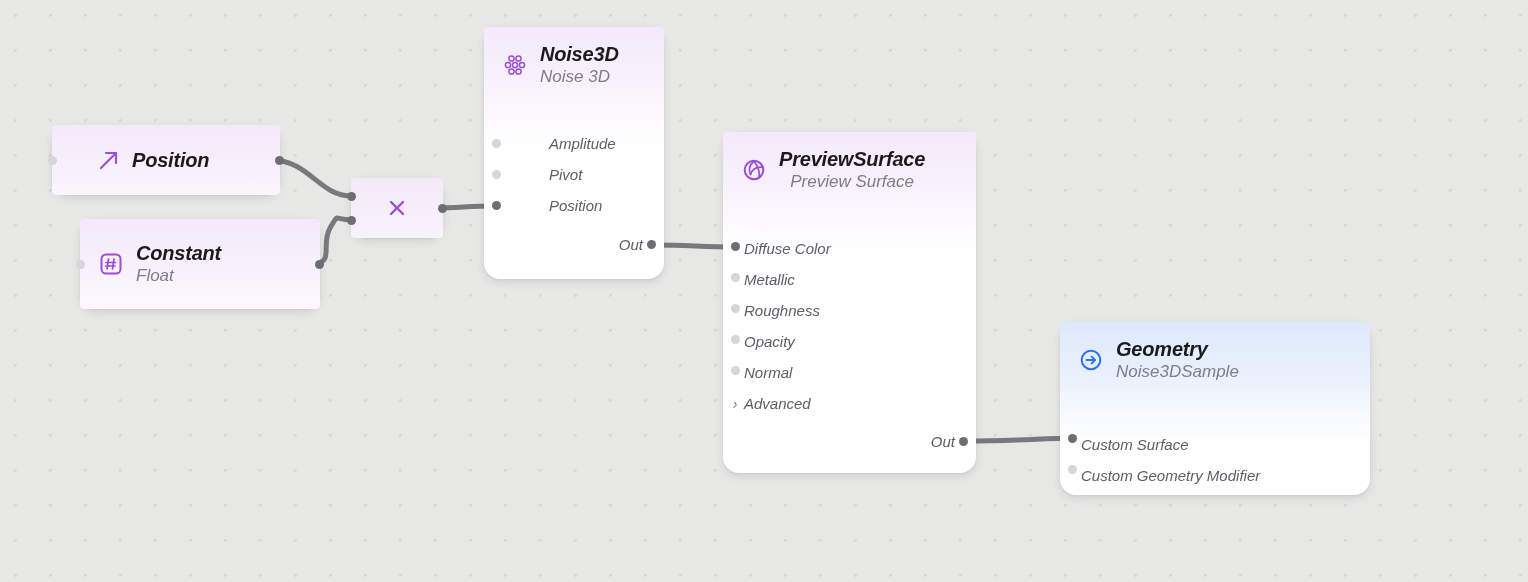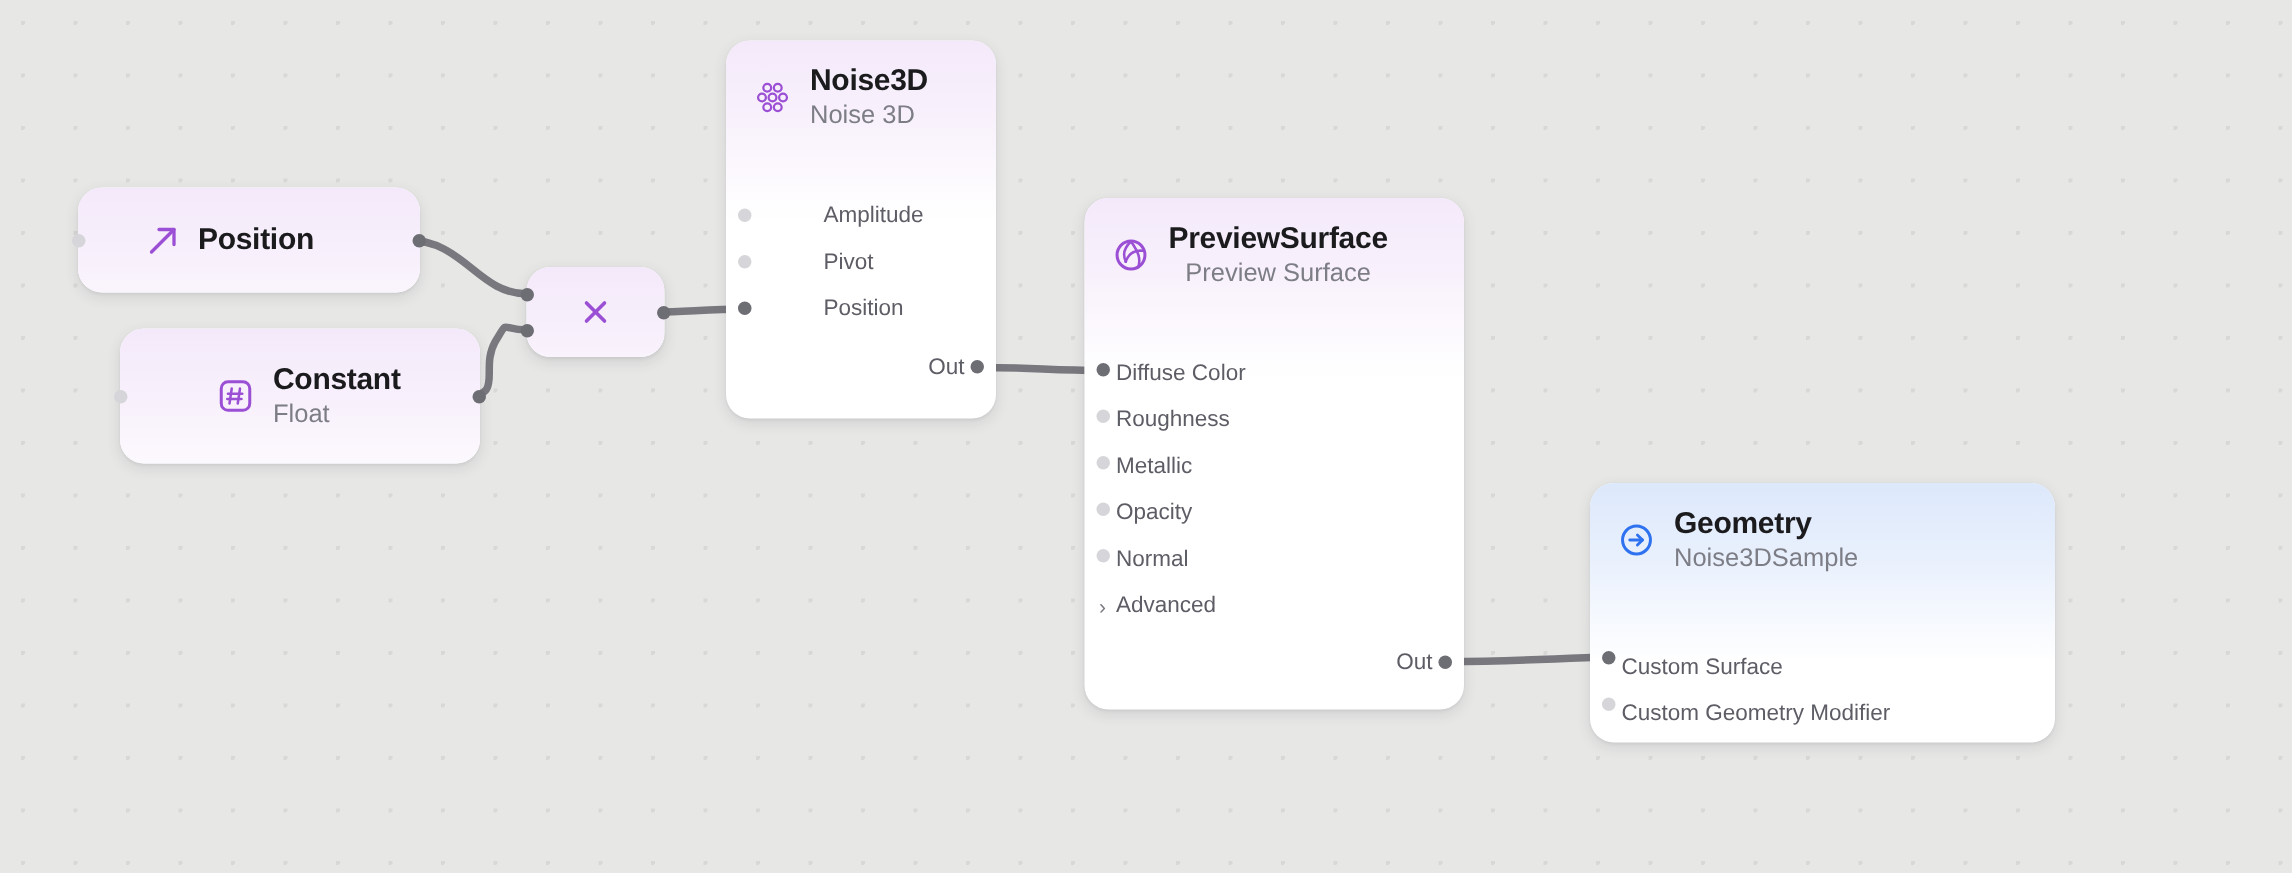--- a/index.html
+++ b/index.html
@@ -20,22 +20,23 @@
 
   .node {
     position: absolute;
     border-radius: 16px;
     background: #ffffff;
     box-shadow: 0 3px 9px rgba(60,60,70,.13), 0 1px 2px rgba(60,60,70,.07);
     overflow: visible;
   }
   .node-surface {
     position: absolute; inset: 0;
-    border-radius: 16px;
+    border-radius: 4px;
     overflow: hidden;
+    font-style: italic;
   }
   .node-surface::before {
     content: ""; position: absolute; left: 0; right: 0; top: 0; height: 120px;
     background: linear-gradient(to bottom, #f4e9fa 0%, #f8f1fc 42%, #ffffff 100%);
   }
   .node.blue .node-surface::before {
     background: linear-gradient(to bottom, #dce8fb 0%, #eaf1fd 45%, #ffffff 100%);
   }
   .node-inner { position: relative; width: 100%; height: 100%; }
 
@@ -91,21 +92,21 @@
         </div>
       </div>
     </div>
     <span class="port" style="left:-4px; top:31px;"></span>
     <span class="port on" style="right:-4px; top:31px;"></span>
   </div>
 
   <div class="node" style="left:80px; top:219px; width:240px; height:90px;">
     <div class="node-surface">
       <div class="node-inner">
-        <div class="nhead compact" style="gap:12px;margin-left:46px;">
+        <div class="nhead compact" style="gap:12px;">
           <span class="icon">
             <svg viewBox="0 0 26 26" width="26" height="26">
               <rect x="3.5" y="3.5" width="19" height="19" rx="4.5" fill="none" stroke="#9b4fd4" stroke-width="2"></rect>
               <g stroke="#9b4fd4" stroke-width="1.7" stroke-linecap="round">
                 <line x1="10.5" y1="8" x2="9" y2="18"></line>
                 <line x1="16" y1="8" x2="14.5" y2="18"></line>
                 <line x1="8" y1="11.5" x2="17.5" y2="11.5"></line>
                 <line x1="7.5" y1="15" x2="17" y2="15"></line>
               </g>
             </svg>
@@ -194,22 +195,22 @@
             </svg>
           </span>
           <span class="ntitles">
             <span class="ntitle">PreviewSurface</span>
             <span class="nsub">Preview Surface</span>
           </span>
         </div>
 
         <div class="rows" style="top:101px;">
           <div class="row">Diffuse Color</div>
+          <div class="row">Metallic</div>
           <div class="row">Roughness</div>
-          <div class="row">Metallic</div>
           <div class="row">Opacity</div>
           <div class="row">Normal</div>
           <div class="row">
             <span class="chev">›</span>
             <span>Advanced</span>
           </div>
         </div>
 
         <div class="rows" style="top:294px;">
           <div class="row out">Out</div>

